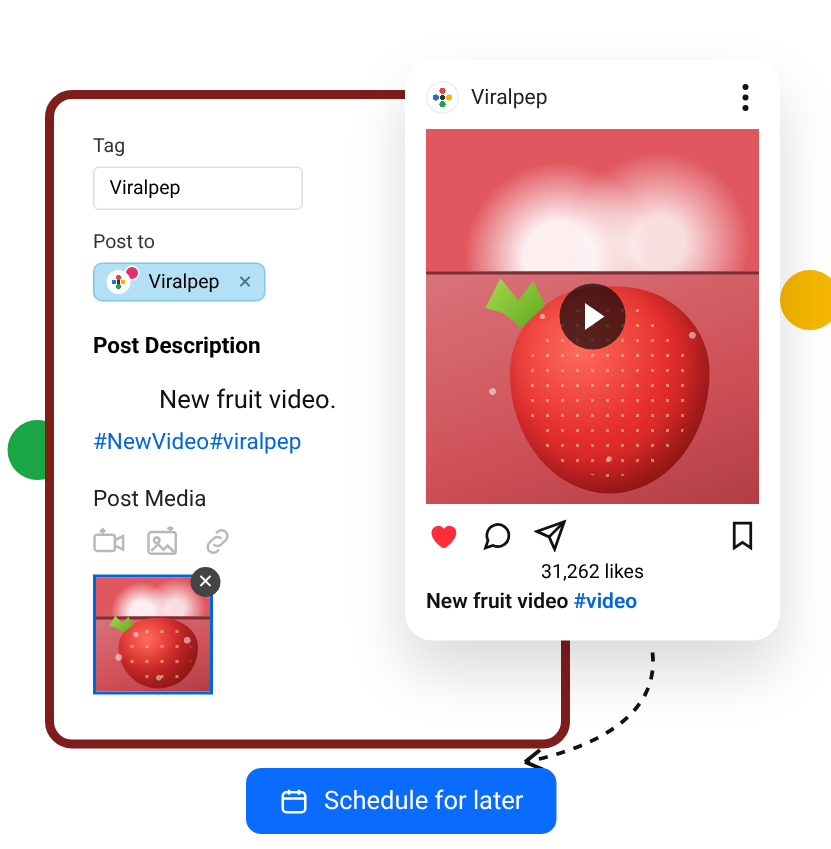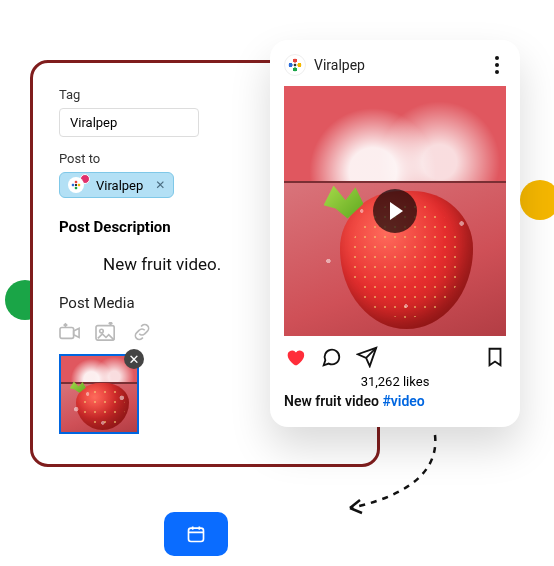--- a/index.html
+++ b/index.html
@@ -1,20 +1,20 @@
 <!DOCTYPE html>
 <html><head>
 <meta charset="utf-8">
 <style>
   *{box-sizing:border-box;margin:0;padding:0;font-family:-apple-system,BlinkMacSystemFont,"Segoe UI",Roboto,Helvetica,Arial,sans-serif;}
   body{width:554px;height:566px;position:relative;background:#fff;overflow:hidden;}
   .green-dot{position:absolute;width:40px;height:40px;border-radius:50%;background:#1aa547;left:5px;top:280px;}
   .yellow-dot{position:absolute;width:40px;height:40px;border-radius:50%;background:#f5b700;left:520px;top:180px;}
 
-  .form-card{position:absolute;left:30px;top:60px;width:350px;background:#fff;border:3px solid #7f1d1d;border-radius:18px;padding:24px 26px 30px;}
+  .form-card{position:absolute;left:30px;top:60px;width:350px;background:#fff;border:6px solid #7f1d1d;border-radius:18px;padding:24px 26px 30px;}
   .lbl{font-size:13px;color:#333;margin-bottom:6px;}
   .tag-box{border:1px solid #ddd;border-radius:4px;padding:6px 10px;font-size:13px;display:inline-block;min-width:140px;}
   .post-to{margin-top:14px;}
   .pill{display:inline-flex;align-items:center;gap:6px;background:#b3e0f5;border:1px solid #7fc8e8;border-radius:6px;padding:4px 8px;font-size:13px;}
   .pill .logo{width:16px;height:16px;border-radius:50%;background:#fff;position:relative;flex:0 0 16px;}
   .pill .logo::before{content:"";position:absolute;inset:3px;border-radius:50%;
     background:radial-gradient(circle at 50% 20%,#e8443a 0 1.5px,transparent 1.6px),
                radial-gradient(circle at 80% 50%,#f5b700 0 1.5px,transparent 1.6px),
                radial-gradient(circle at 50% 80%,#1aa547 0 1.5px,transparent 1.6px),
                radial-gradient(circle at 20% 50%,#2b6cd9 0 1.5px,transparent 1.6px),
@@ -101,20 +101,21 @@
     <div class="pill">
       <span class="logo"></span>
       <span class="sub"></span>
       <span>Viralpep</span>
       <span class="x">✕</span>
     </div>
   </div>
 
   <div class="sect">Post Description</div>
   <div class="desc-text">New fruit video.</div>
+  <div class="hashtags">#NewVideo#viralpep</div>
 
   <div class="media-lbl">Post Media</div>
   <div class="media-icons">
     <svg viewBox="0 0 24 22" fill="none" stroke="#b9b9b9" stroke-width="1.8">
       <rect x="1" y="6" width="15" height="12" rx="2"></rect>
         <path d="M16 10l6-3v10l-6-3z"></path>
         <path d="M7 6V3m-2 1l2-2 2 2"></path>
     </svg>
     <svg viewBox="0 0 24 22" fill="none" stroke="#b9b9b9" stroke-width="1.8">
       <rect x="1" y="4" width="20" height="16" rx="2"></rect>
@@ -195,13 +196,14 @@
 <svg class="arrow" viewBox="0 0 120 90">
   <path d="M105 5 C 110 50, 60 70, 20 78" fill="none" stroke="#111" stroke-width="2.5" stroke-dasharray="6 6"></path>
   <path d="M20 78 l10 -8 M20 78 l12 5" fill="none" stroke="#111" stroke-width="2.5"></path>
 </svg>
 
 <button class="sched">
   <svg width="20" height="20" viewBox="0 0 24 24" fill="none" stroke="#fff" stroke-width="2">
     <rect x="3" y="5" width="18" height="16" rx="3"></rect>
       <path d="M3 10h18M8 3v4M16 3v4"></path>
   </svg>
+  <span>Schedule for later</span>
 </button>
 
 </body></html>

